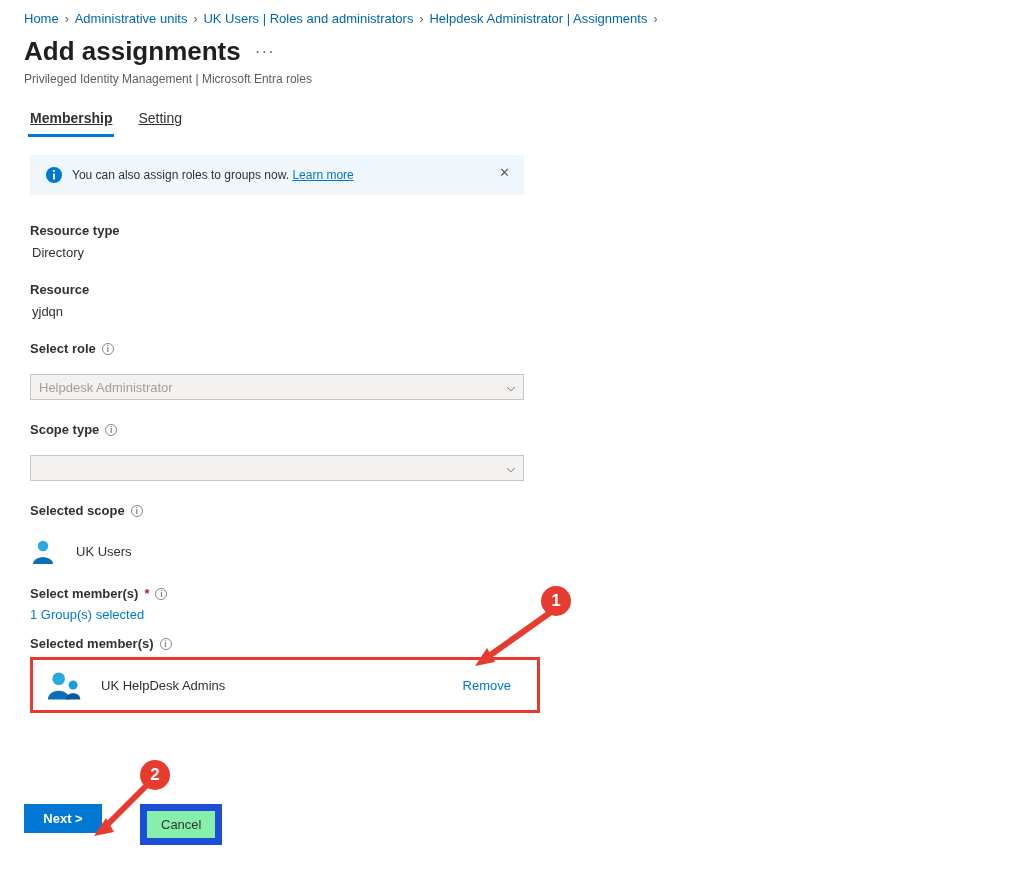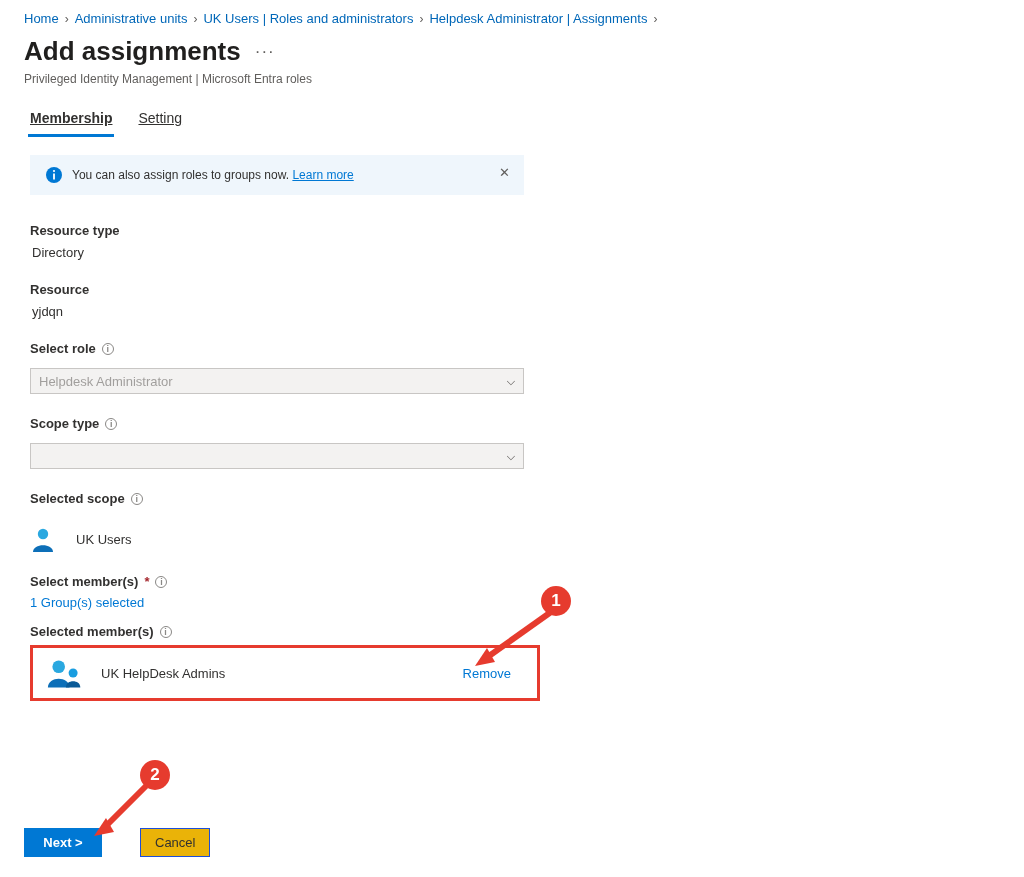--- a/index.html
+++ b/index.html
@@ -75,21 +75,21 @@
     .field-block { margin-bottom: 22px; }
     .field-label { font-size: 13px; font-weight: 600; color: #323130; display: flex; align-items:center; gap:6px;}
     .field-value { font-size: 13px; color: #323130; padding: 7px 2px 0 2px;}
     .req-star { color: #a4262c; }
     .help-icon {
       width: 12px; height: 12px; border: 1px solid #8a8886; border-radius: 50%;
       display: inline-flex; align-items:center; justify-content:center;
       font-size: 9px; color: #8a8886;
     }
     .dropdown {
-      margin-top: 12px;
+      margin-top: 18px;
       width: 494px;
       height: 26px;
       border: 1px solid #8a8886;
       background: #fff;
       display: flex;
       align-items: center;
       justify-content: space-between;
       padding: 0 8px;
       font-size: 13px;
       cursor: pointer;
@@ -104,26 +104,26 @@
       width: 510px;
       padding: 10px 14px;
       display:flex; align-items:center; justify-content:space-between;
       margin-top: 6px;
     }
     .member-left { display:flex; align-items:center; gap:18px;}
     .group-icon { width:36px; height:30px;}
     .remove-link { color:#0078d4; font-size:13px; cursor:pointer; margin-right:12px;}
     .footer {
       position: absolute;
-      bottom: 20px; left: 24px;
+      bottom: 32px; left: 24px;
       display:flex; gap:38px; align-items:flex-start;
     }
     .btn { font-size: 13px; padding: 6px 14px; cursor:pointer; border:1px solid transparent;}
     .btn-primary { background:#0078d4; color:#fff; font-weight:600; min-width:78px; text-align:center;}
-    .btn-secondary { background:#eab308; color:#323130; border:1px solid #1d4ed8; min-width:68px; text-align:center;}
+    .btn-secondary { background:#86efac; color:#323130; border:7px solid #1d4ed8; min-width:68px; text-align:center;}
     .callout-badge {
       position:absolute; width:30px; height:30px; background:#e63b2e; border-radius:50%;
       color:#fff; font-size:17px; font-weight:600; display:flex; align-items:center; justify-content:center;
     }
     .arrow { position:absolute; }
     .arrow line { stroke:#e63b2e; stroke-width:6; }
     .arrow polygon { fill:#e63b2e; }
   </style>
 </head>
 <body>

